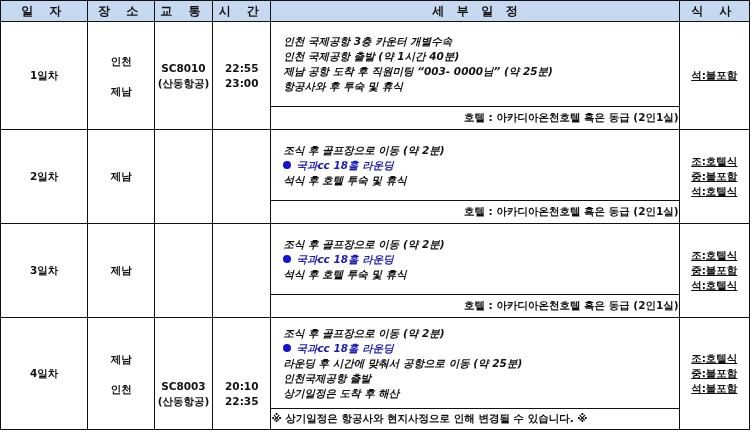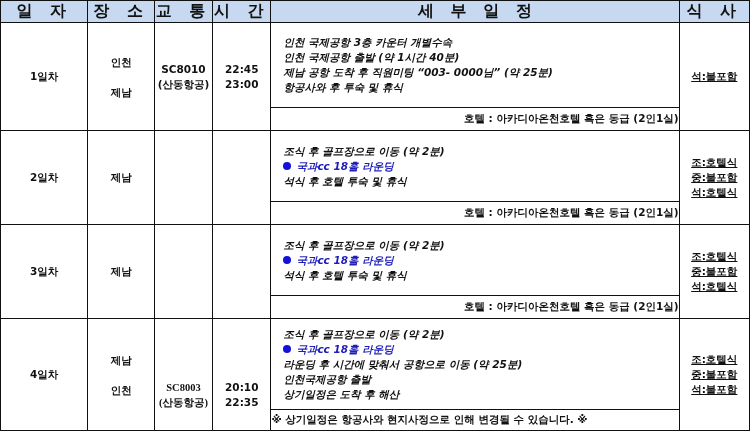--- a/index.html
+++ b/index.html
@@ -17,21 +17,21 @@
     }
     table.itin td, table.itin th {
       border: 1.5px solid #111;
       padding: 0;
       vertical-align: middle;
     }
     table.itin th {
       background: #c6d9f0;
       height: 20px;
       font-weight: bold;
-      font-size: 16px;
+      font-size: 12px;
       letter-spacing: 6px;
       text-align: center;
     }
     .c { text-align: center; }
     .c-day { width: 87px; }
     .c-place { width: 66px; }
     .c-trans { width: 58px; }
     .c-time { width: 58px; }
     .c-detail { width: 406px; }
     .c-meal { width: 70px; }
@@ -73,21 +73,21 @@
       <td rowspan="2" class="c">1일차</td>
       <td rowspan="2" class="c place-stack">
         <span>인천</span>
         <span>제남</span>
       </td>
       <td rowspan="2" class="c stack">
         <span>SC8010</span>
         <span>(산동항공)</span>
       </td>
       <td rowspan="2" class="c stack">
-        <span>22:45</span>
+        <span>22:55</span>
         <span>23:00</span>
       </td>
       <td class="detail" style="height:76px;">
         <span class="line">인천 국제공항 3층 카운터 개별수속</span>
         <span class="line">인천 국제공항 출발 (약 1시간 40분)</span>
         <span class="line">제남 공항 도착 후 직원미팅 “003- 0000님” (약 25분)</span>
         <span class="line">항공사와 후 투숙 및 휴식</span>
       </td>
       <td rowspan="2" class="c meal-stack">
         <span>석:불포함</span>
@@ -136,21 +136,21 @@
     <tr>
       <td class="hotel">호텔 :  아카디아온천호텔 혹은 동급 (2인1실)</td>
     </tr>
 
     <tr>
       <td rowspan="2" class="c">4일차</td>
       <td rowspan="2" class="c place-stack">
         <span>제남</span>
         <span>인천</span>
       </td>
-      <td rowspan="2" class="c stack" style="padding-top:40px;font-family:Liberation Serif, serif;">
+      <td rowspan="2" class="c stack" style="padding-top:40px;">
         <span>SC8003</span>
         <span>(산동항공)</span>
       </td>
       <td rowspan="2" class="c stack" style="padding-top:40px;">
         <span>20:10</span>
         <span>22:35</span>
       </td>
       <td class="detail" style="height:82px;">
         <span class="line">조식 후 골프장으로 이동 (약 2분)</span>
         <span class="line blue"><span class="bullet"></span><span>국과cc 18홀 라운딩</span></span>

